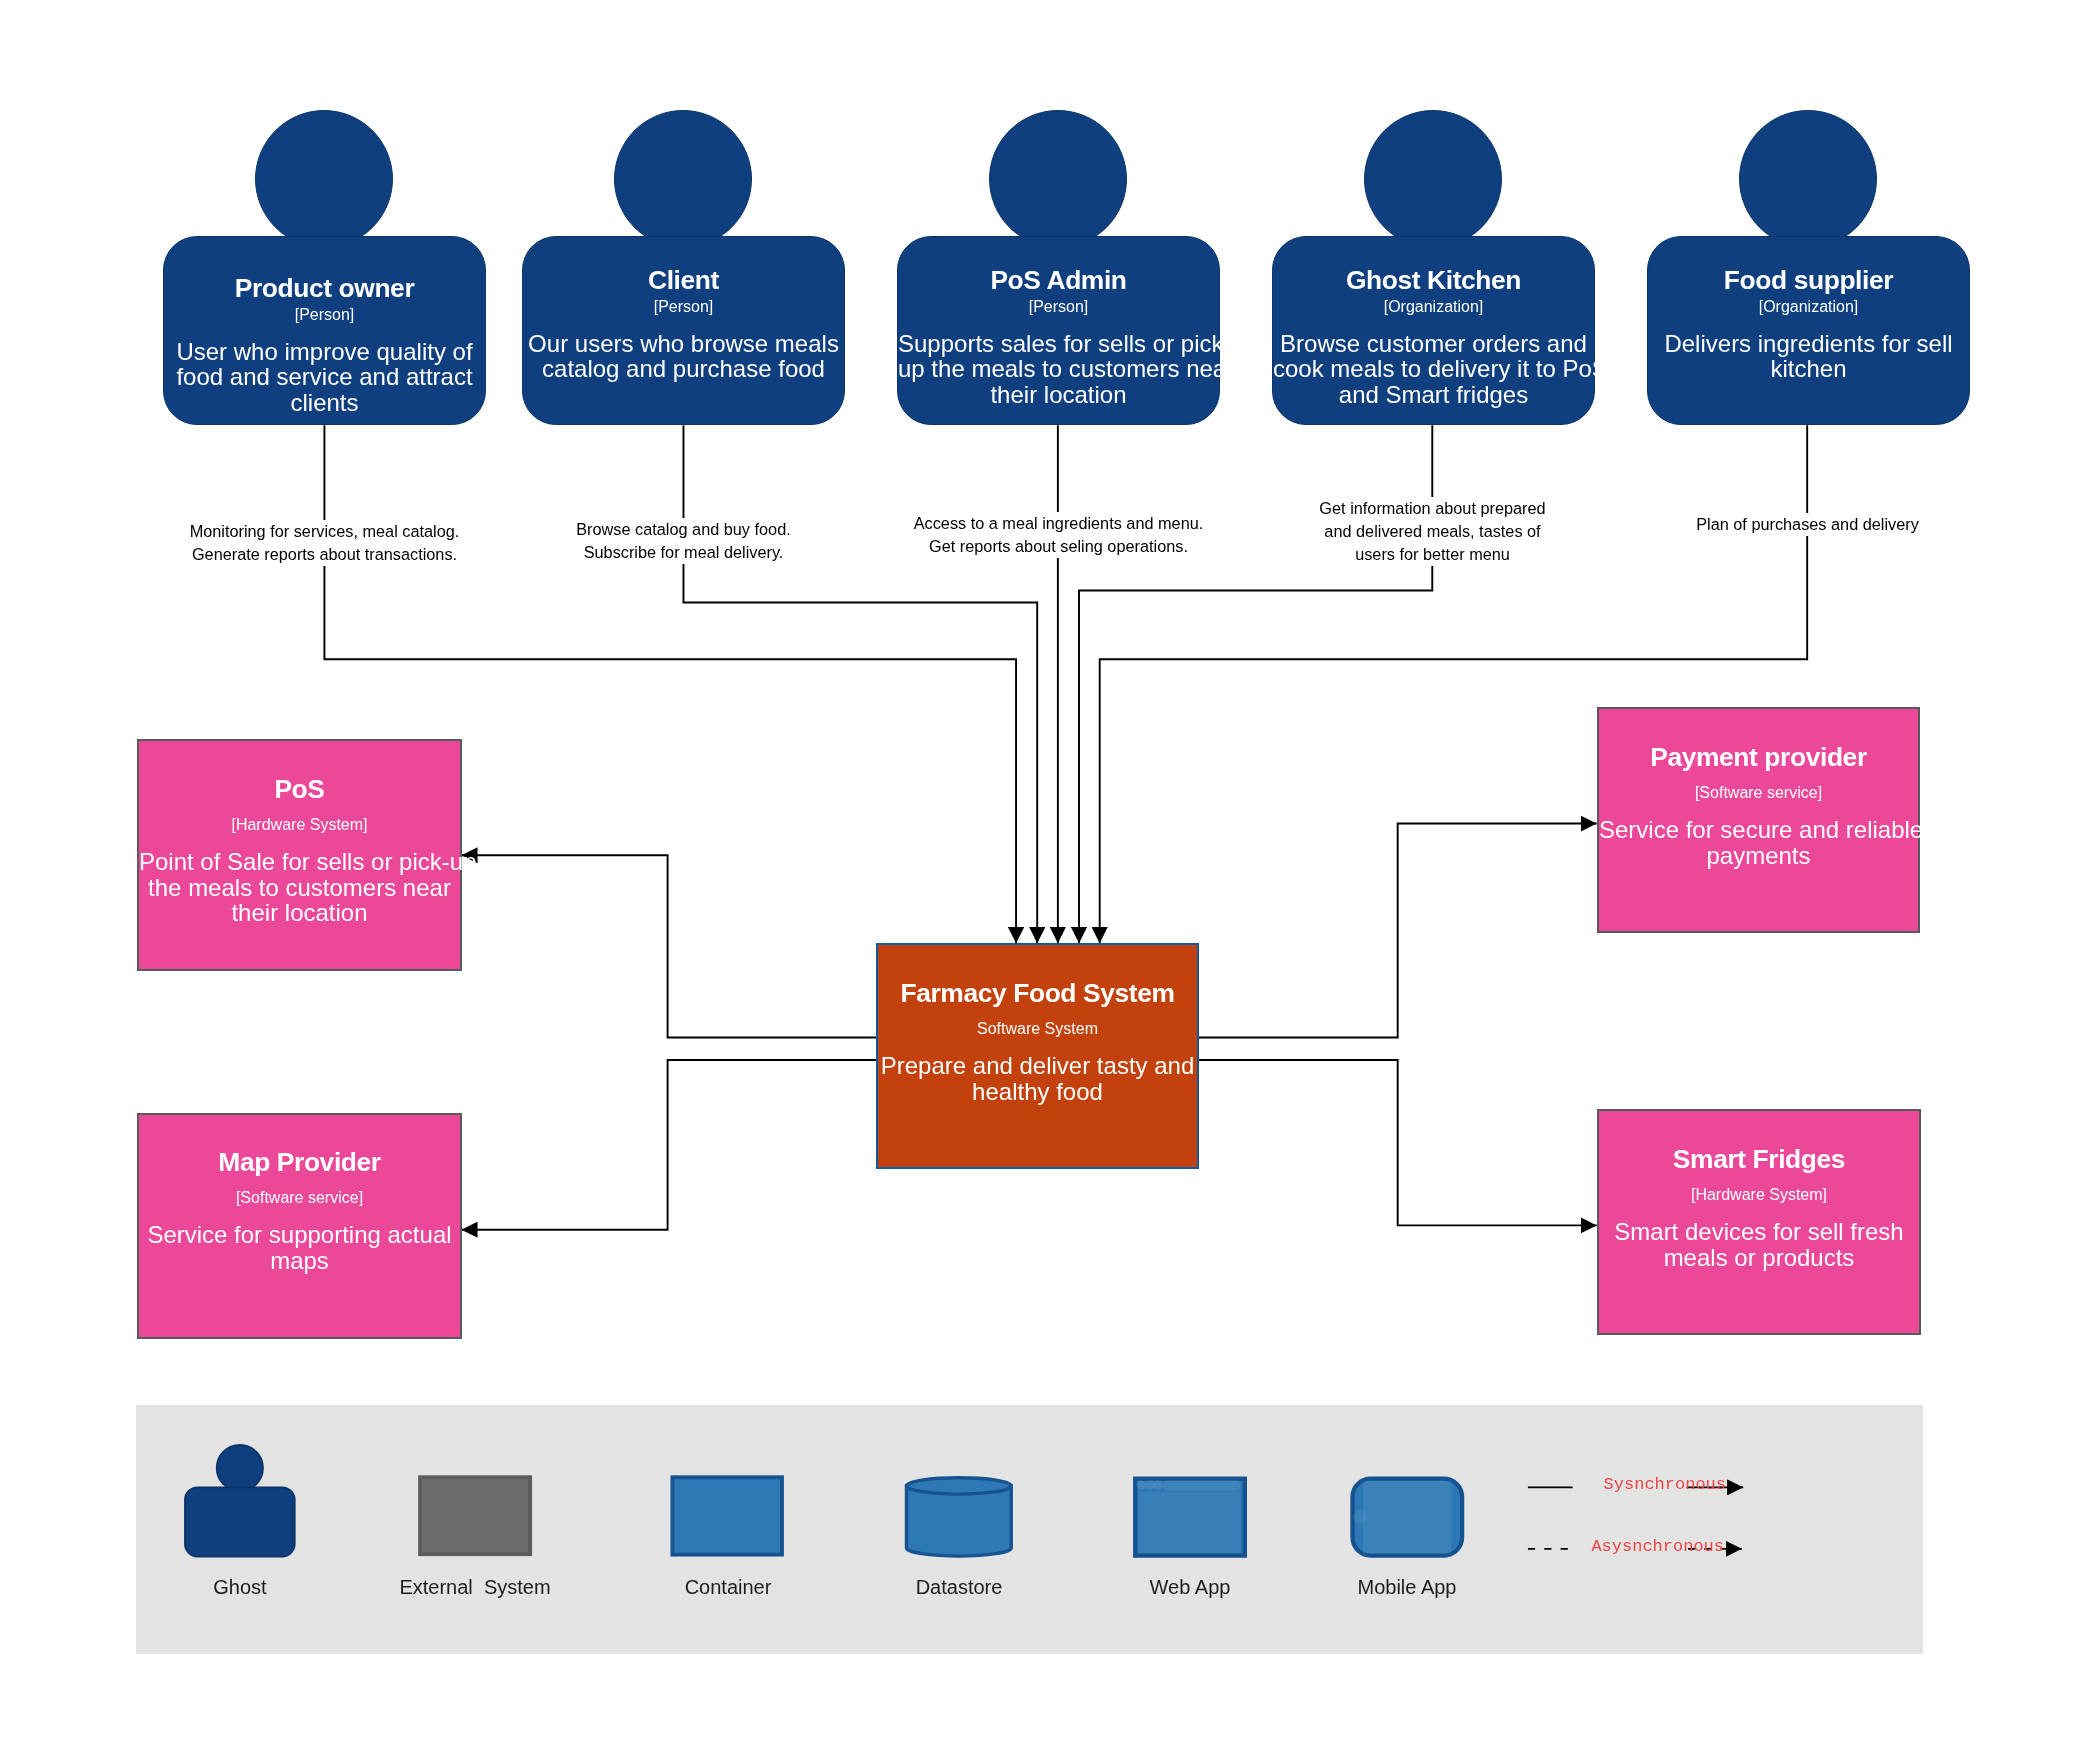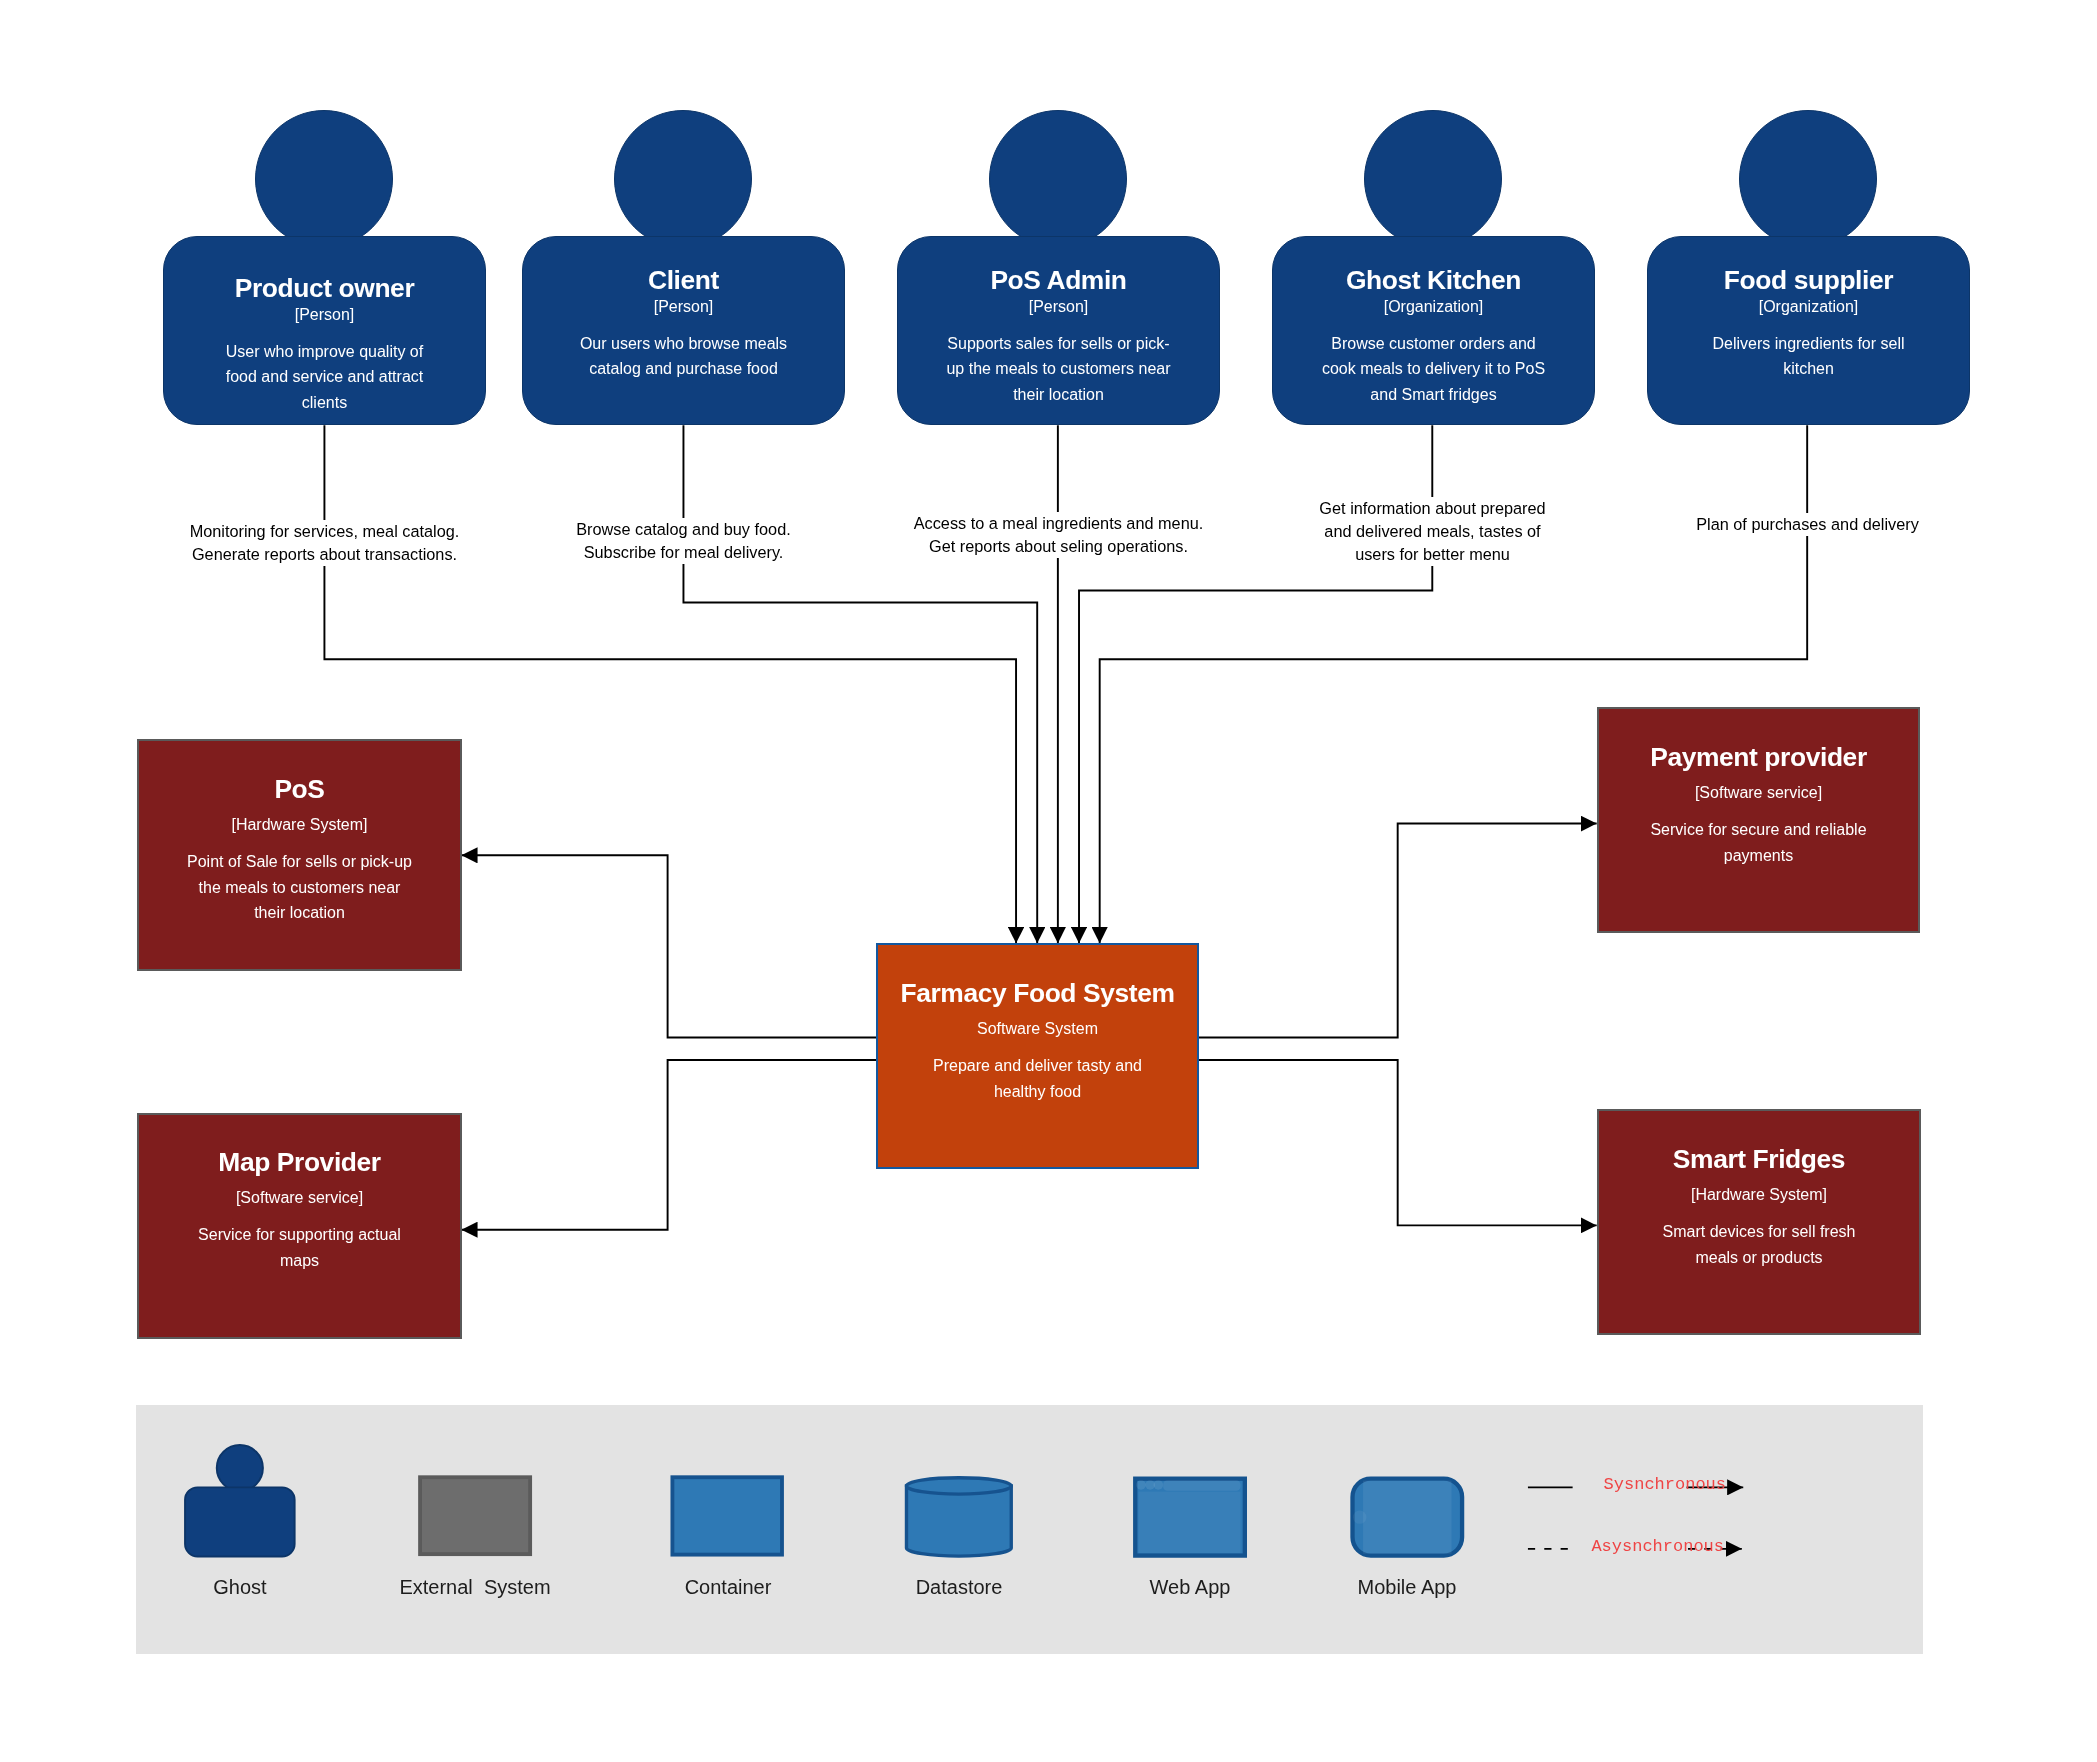--- a/index.html
+++ b/index.html
@@ -12,27 +12,27 @@
 
   
   .person{position:absolute;z-index:3;}
   .person .head{position:absolute;border-radius:50%;
     background:#0F3F7E;border:1.9px solid #0C3568;box-sizing:border-box;}
   .person .body{position:absolute;border-radius:34px;
     background:#0F3F7E;border:1.9px solid #0C3568;box-sizing:border-box;}
   .txt{position:absolute;left:0;right:0;text-align:center;color:#fff;}
   .n-title{font-weight:bold;font-size:26.4px;line-height:27px;letter-spacing:-0.4px;white-space:pre;}
   .n-type{font-size:16px;line-height:25px;white-space:pre;}
-  .n-desc{font-size:16px;line-height:25.5px;margin-top:11.5px;white-space:pre;}
+  .n-desc{font-size:24px;line-height:25.5px;margin-top:11.5px;white-space:pre;}
   .boxnode .n-type{margin-top:8.7px;}
   .boxnode .n-desc{margin-top:12.5px;}
 
   
   .boxnode{position:absolute;box-sizing:border-box;z-index:3;}
-  .ext{background:#7f1d1d;border:2.9px solid #5A5A5A;}
+  .ext{background:#ec4899;border:2.9px solid #5A5A5A;}
   .sys{background:#c2410c;border:2.9px solid #1258A0;text-decoration:underline;}
 
   
   .elabel{position:absolute;z-index:2;font-size:16.3px;line-height:23px;color:#000;
      text-align:center;white-space:pre;background:#fff;}
 
   
   .legend-panel{position:absolute;background:#E3E3E3;z-index:1;}
   .legend-label{position:absolute;font-size:20px;color:#1D1D1D;text-align:center;
      white-space:pre;z-index:4;}

